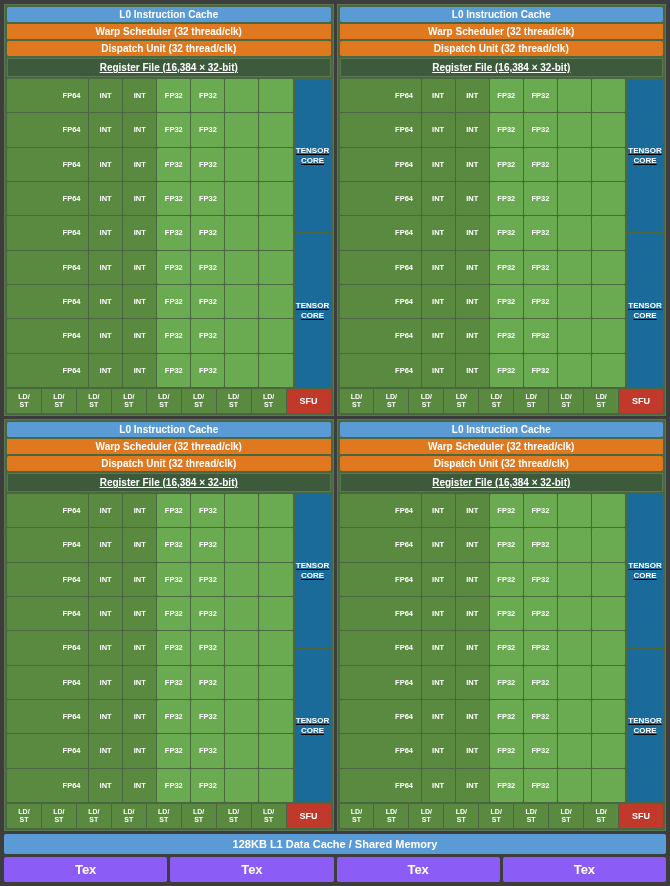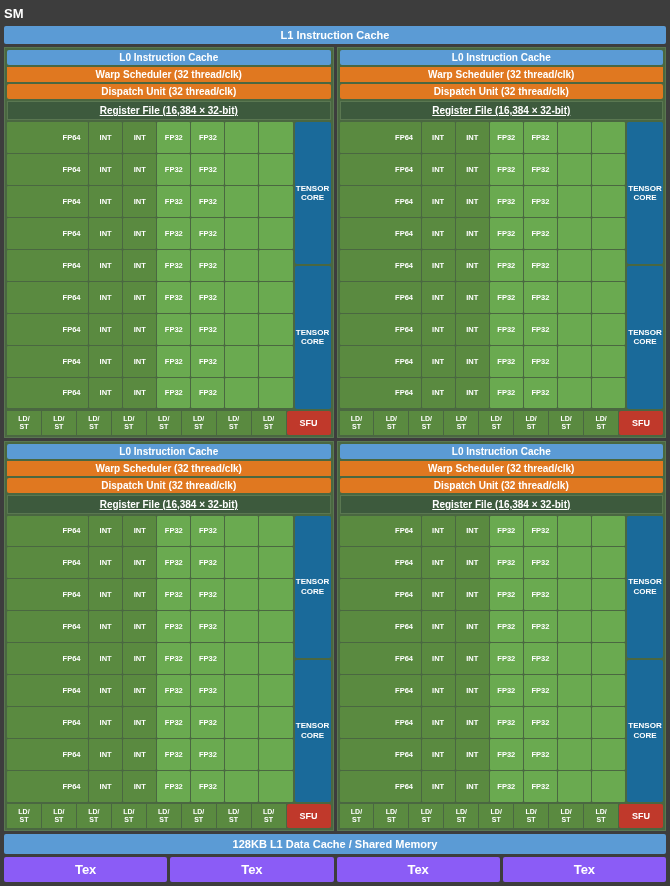--- a/index.html
+++ b/index.html
@@ -123,20 +123,21 @@
 
     .cell-fp64 { background: #5a8a40; padding-left: 48px; }
     .cell-int { background: #5a8a40; }
     .cell-fp32 { background: #6aaa50; }
 
     .tensor-column {
       display: flex;
       flex-direction: column;
       gap: 2px;
       width: 36px;
+      text-decoration: underline;
     }
 
     .tensor-core {
       flex: 1;
       background: #1a6a9a;
       color: white;
       font-size: 8px;
       font-weight: bold;
       text-align: center;
       display: flex;
@@ -204,23 +205,21 @@
       font-weight: bold;
       padding: 5px;
       border-radius: 2px;
     }
   </style>
 </head>
 <body>
 
 <div class="sm-container">
 
-  <div class="sm-title">SM</div>
-
-  <div class="l1-instruction-cache">L1 Instruction Cache</div>
+
 
   <div style="display:flex; gap:3px; flex:1;">
 
     <div class="quadrant">
       <div class="l0-instruction-cache">L0 Instruction Cache</div>
       <div class="warp-scheduler">Warp Scheduler (32 thread/clk)</div>
       <div class="dispatch-unit">Dispatch Unit (32 thread/clk)</div>
       <div class="register-file">Register File (16,384 × 32-bit)</div>
 
       <div class="compute-area">

